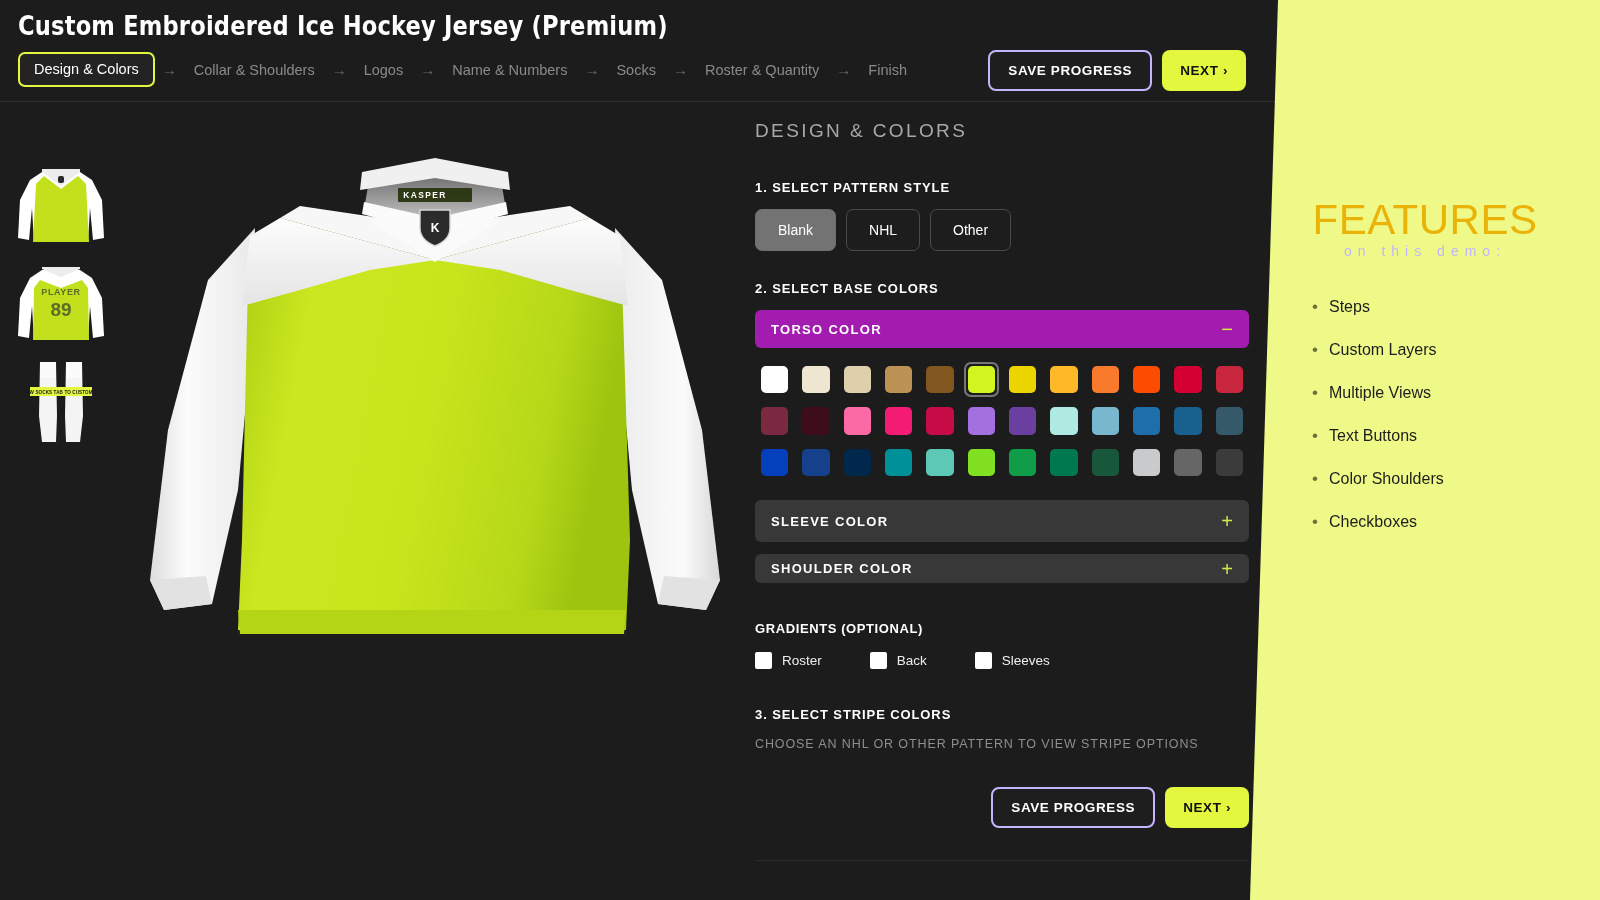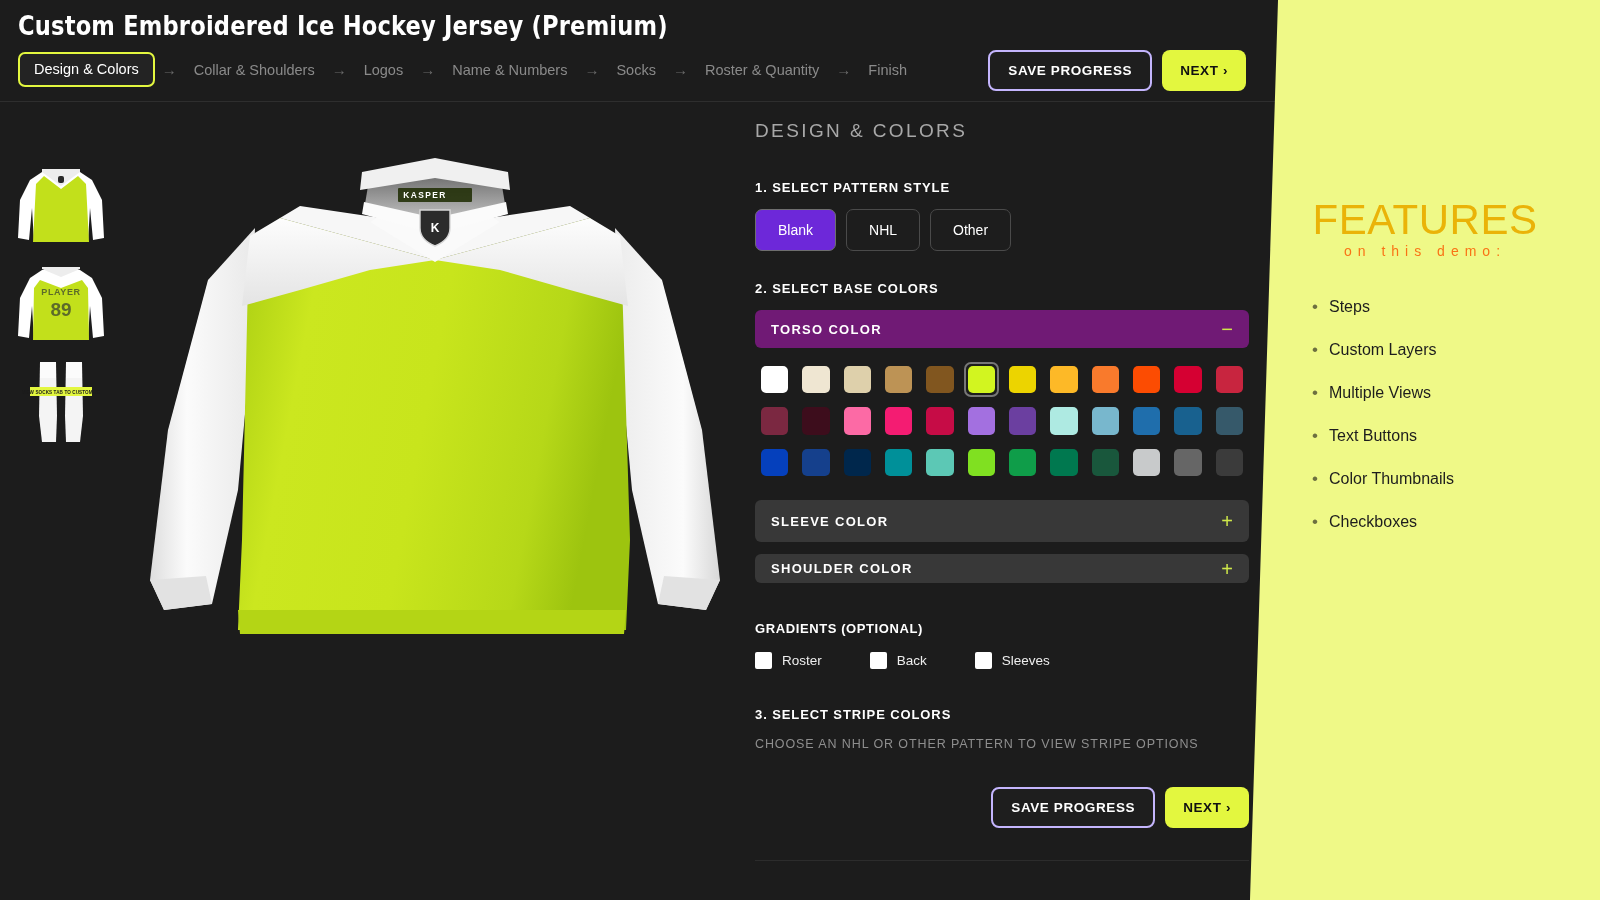--- a/index.html
+++ b/index.html
@@ -74,28 +74,28 @@
   .sec-label {
     font-size: 13px; font-weight: bold; color: #ffffff;
     letter-spacing: 0.9px; margin-bottom: 14px;
   }
   .pattern-row { display: flex; gap: 10px; margin-bottom: 30px; }
   .pattern-btn {
     min-width: 73px; padding: 12px 22px; border-radius: 7px;
     font-size: 14px; color: #ffffff; cursor: pointer;
     background: #1d1d1d; border: 1px solid #4a4a4a; text-align: center;
   }
-  .pattern-btn.selected { background: #6d28d9; border-color: #6e6e6e; }
+  .pattern-btn.selected { background: #737373; border-color: #6e6e6e; }
 
   .accordion { margin-bottom: 9px; }
   .acc-head {
     display: flex; align-items: center; justify-content: space-between;
     height: 38px; padding: 0 16px; border-radius: 6px; cursor: pointer;
   }
-  .acc-head.open { background: #701a75; }
+  .acc-head.open { background: #a21caf; }
   .acc-head.closed { background: #383838; }
   .acc-title { font-size: 13px; font-weight: bold; color: #fff; letter-spacing: 1.3px; }
   .acc-sign { font-size: 20px; color: #cfe84a; line-height: 1; font-weight: 300; }
 
   .swatch-grid {
     display: grid; grid-template-columns: repeat(12, 1fr);
     gap: 6px; padding: 14px 2px 4px 2px;
   }
   .sw-wrap { width: 100%; aspect-ratio: 1 / 1; padding: 2px; border-radius: 7px; border: 2px solid transparent; }
   .sw-wrap.selected { border-color: #777777; }
@@ -118,21 +118,21 @@
   .features-bg {
     position: absolute; inset: 0; background: #eff987;
     clip-path: polygon(28px 0, 350px 0, 350px 900px, 0 900px);
   }
   .f-title {
     position: absolute; left: 0; top: 196px; width: 350px; text-align: center;
     font-size: 42px; color: #eab308; letter-spacing: 0.5px; font-weight: normal;
   }
   .f-sub {
     position: absolute; left: 0; top: 243px; width: 350px; text-align: center;
-    font-size: 14px; color: #f97316; letter-spacing: 6px;
+    font-size: 14px; color: #c4b5fd; letter-spacing: 6px;
   }
   .f-list { position: absolute; left: 62px; top: 298px; list-style: none; }
   .f-list li {
     font-size: 16px; color: #1d1d1d; margin-bottom: 25px;
     position: relative; padding-left: 17px;
   }
   .f-list li::before {
     content: "\2022"; position: absolute; left: 0; top: -1px;
     color: #6d7040; font-size: 17px;
   }
@@ -429,18 +429,18 @@
 
   <div class="features">
     <div class="features-bg"></div>
     <div class="f-title">FEATURES</div>
     <div class="f-sub">on this demo:</div>
     <ul class="f-list" id="f-list">
         <li>Steps</li>
         <li>Custom Layers</li>
         <li>Multiple Views</li>
         <li>Text Buttons</li>
-        <li>Color Thumbnails</li>
+        <li>Color Shoulders</li>
         <li>Checkboxes</li>
       </ul>
   </div>
 
 </div>
 
 </body></html>

